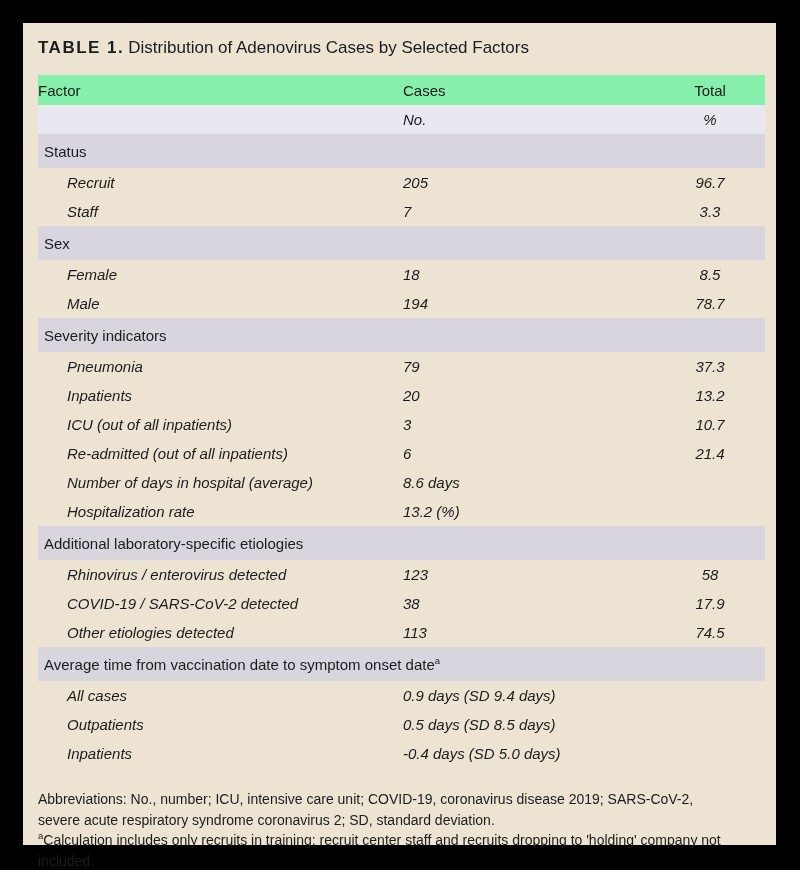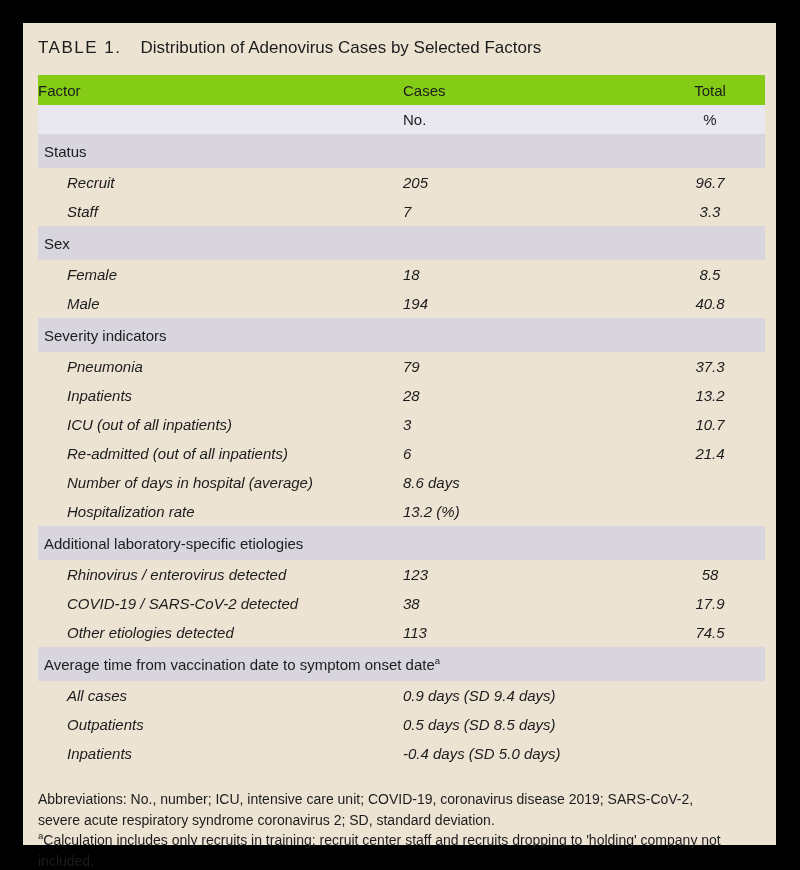--- a/index.html
+++ b/index.html
@@ -23,43 +23,44 @@
     bottom: 25px;
     background: #ece3d3;
   }
   .table-title {
     margin: 14px 0 0 15px;
     font-size: 17px;
     line-height: 21px;
     white-space: nowrap;
   }
   .table-title .title-label {
-    font-weight: 400;
+    font-weight: 700;
     letter-spacing: 1.5px;
-    margin-right: 19px;
+    margin-right: 4px;
   }
   table.factors-table {
     border-collapse: collapse;
     table-layout: fixed;
     width: 727px;
     margin: 17px 0 0 15px;
     font-size: 15px;
   }
   table.factors-table td, table.factors-table th {
     font-weight: 400;
     padding: 0;
     vertical-align: middle;
   }
   tr.header-row {
-    background: #84cc16;
+    background: #86efac;
     height: 30px;
   }
   tr.subheader-row {
     background: #e9e8f1;
     height: 29px;
+    font-style: italic;
   }
   tr.section-row {
     background: #d8d5de;
     height: 34px;
   }
   tr.section-row td {
     text-align: left;
     padding-left: 6px;
   }
   tr.data-row {
@@ -142,33 +143,33 @@
           <td colspan="3">Sex</td>
         </tr>
         <tr class="data-row">
           <td class="c-label">Female</td>
           <td class="c-cases">18</td>
           <td class="c-total">8.5</td>
         </tr>
         <tr class="data-row">
           <td class="c-label">Male</td>
           <td class="c-cases">194</td>
-          <td class="c-total">40.8</td>
+          <td class="c-total">78.7</td>
         </tr>
         <tr class="section-row">
           <td colspan="3">Severity indicators</td>
         </tr>
         <tr class="data-row">
           <td class="c-label">Pneumonia</td>
           <td class="c-cases">79</td>
           <td class="c-total">37.3</td>
         </tr>
         <tr class="data-row">
           <td class="c-label">Inpatients</td>
-          <td class="c-cases">28</td>
+          <td class="c-cases">20</td>
           <td class="c-total">13.2</td>
         </tr>
         <tr class="data-row">
           <td class="c-label">ICU (out of all inpatients)</td>
           <td class="c-cases">3</td>
           <td class="c-total">10.7</td>
         </tr>
         <tr class="data-row">
           <td class="c-label">Re-admitted (out of all inpatients)</td>
           <td class="c-cases">6</td>

